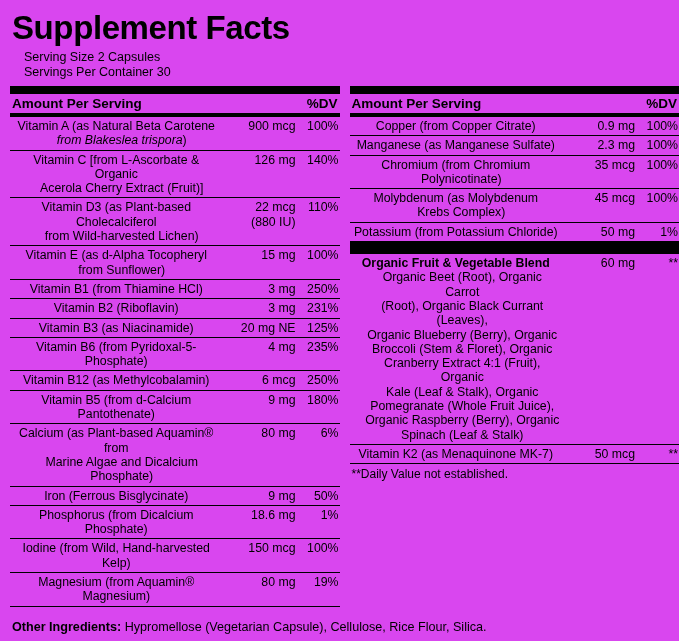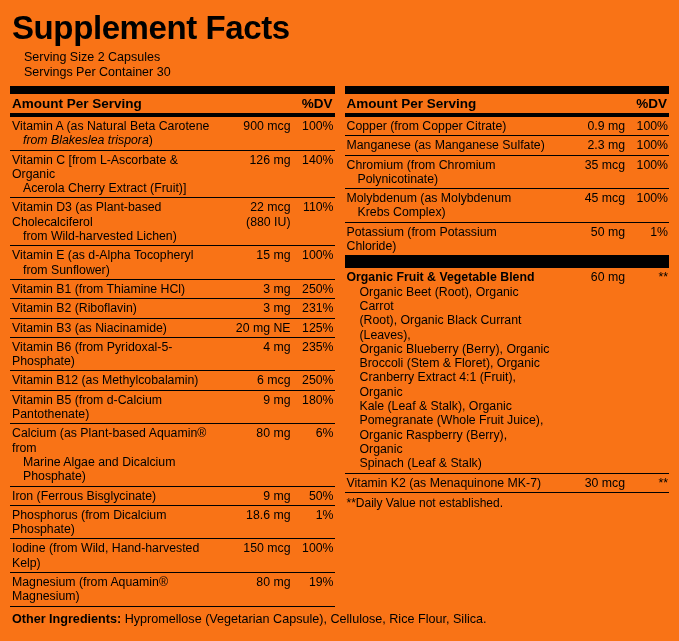--- a/index.html
+++ b/index.html
@@ -8,23 +8,23 @@
     background: #ffffff;
   }
   body {
     font-family: "Liberation Sans", sans-serif;
     color: #000000;
   }
   #panel {
     position: relative;
     width: 679px;
     height: 641px;
-    background: #f97316;
+    background: #d946ef;
     box-sizing: border-box;
-    padding: 8px 10px 0 10px;
+    padding: 8px 0 0 10px;
   }
   .title {
     font-size: 33px;
     font-weight: bold;
     letter-spacing: -0.4px;
     line-height: 36px;
     margin: 2px 0 4px 2px;
   }
   .serving-line {
     font-size: 12.5px;
@@ -64,21 +64,21 @@
     border-collapse: collapse;
     font-size: 12.3px;
   }
   table.facts td {
     border-bottom: 1px solid #000;
     padding: 2px 1px 2px 2px;
     vertical-align: top;
     line-height: 14.3px;
   }
   table.facts tr.nolinerow td { border-bottom: none; }
-  td.name { text-align: left; }
+  td.name { text-align: center; }
   td.amt {
     text-align: right;
     white-space: nowrap;
     padding-right: 5px;
     width: 72px;
   }
   td.dv {
     text-align: right;
     white-space: nowrap;
     width: 40px;
@@ -89,21 +89,21 @@
   .blend-sub { display: block; padding-left: 13px; }
   .footnote {
     font-size: 12px;
     padding: 3px 2px 0 2px;
     line-height: 14px;
   }
   .other {
     position: absolute;
     left: 12px;
     right: 10px;
-    bottom: 14px;
+    bottom: 6px;
     font-size: 12.6px;
     line-height: 15px;
   }
   .other b { font-weight: bold; }
 </style>
 </head>
 <body>
 
 <div id="panel">
 
@@ -245,21 +245,21 @@
                 <div class="rule-med"></div>
               </td>
             </tr>
             <tr>
               <td class="name"><span class="blend-name">Organic Fruit &amp; Vegetable Blend</span><span class="blend-sub">Organic Beet (Root), Organic Carrot</span><span class="blend-sub">(Root), Organic Black Currant (Leaves),</span><span class="blend-sub">Organic Blueberry (Berry), Organic</span><span class="blend-sub">Broccoli (Stem &amp; Floret), Organic</span><span class="blend-sub">Cranberry Extract 4:1 (Fruit), Organic</span><span class="blend-sub">Kale (Leaf &amp; Stalk), Organic</span><span class="blend-sub">Pomegranate (Whole Fruit Juice),</span><span class="blend-sub">Organic Raspberry (Berry), Organic</span><span class="blend-sub">Spinach (Leaf &amp; Stalk)</span></td>
               <td class="amt">60 mg</td>
               <td class="dv">**</td>
             </tr>
             <tr>
               <td class="name">Vitamin K2 (as Menaquinone MK-7)</td>
-              <td class="amt">30 mcg</td>
+              <td class="amt">50 mcg</td>
               <td class="dv">**</td>
             </tr>
           </tbody>
       </table>
       <div class="footnote">**Daily Value not established.</div>
     </div>
 
   </div>
 
   <div class="other">

